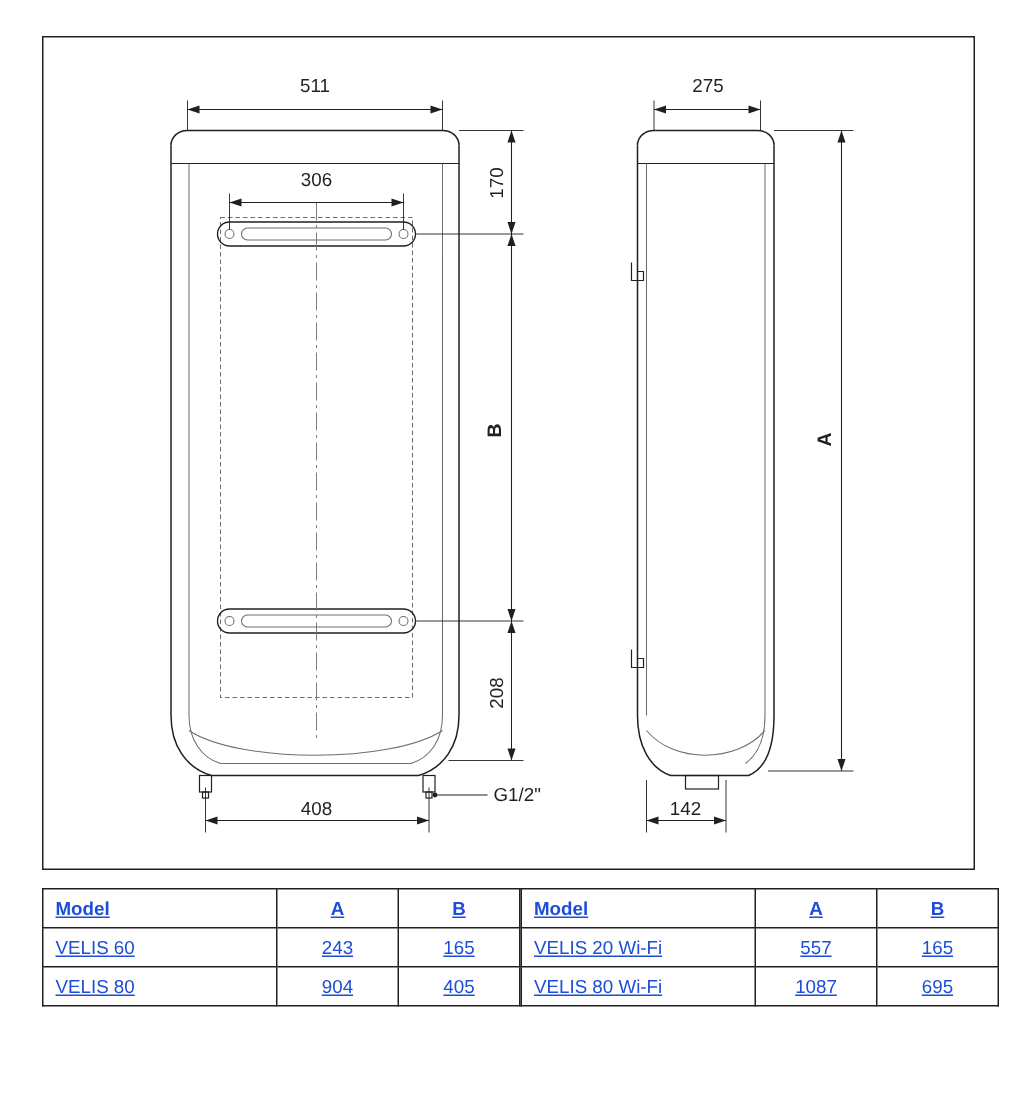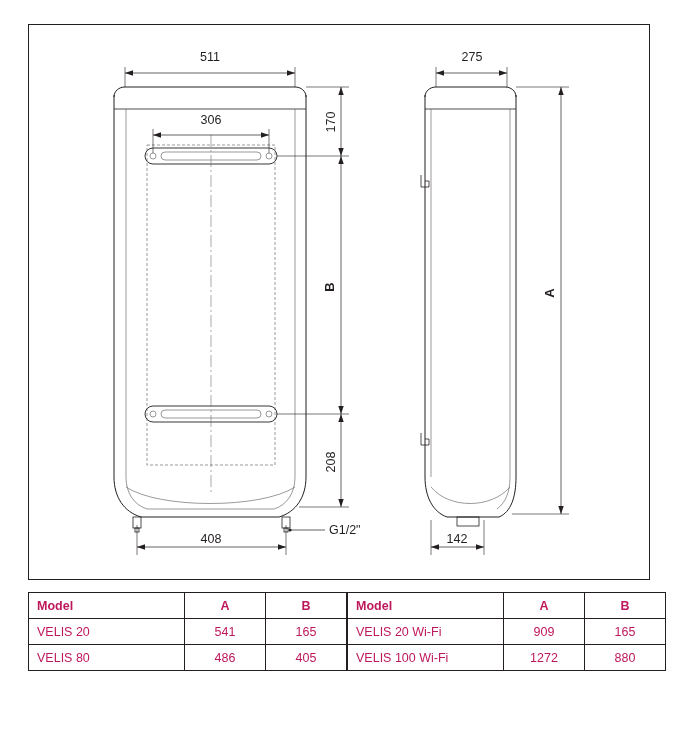--- a/index.html
+++ b/index.html
@@ -44,22 +44,23 @@
     left: 28px;
     top: 592px;
     width: 622px;
     display: flex;
     justify-content: space-between;
   }
   table.spec {
     border-collapse: collapse;
     width: 287px;
     font-size: 12.5px;
-    color: #be185d;
+    color: #1d4ed8;
     table-layout: fixed;
+    text-decoration: underline;
   }
   table.spec th, table.spec td {
     border: 1px solid #231f20;
     height: 25px;
     padding: 0 4px;
     font-weight: normal;
   }
   table.spec th {
     font-weight: bold;
     font-size: 12.5px;
@@ -243,48 +244,48 @@
     <table class="spec">
       <thead>
         <tr>
           <th class="col-model">Model</th>
           <th class="col-a">A</th>
           <th class="col-b">B</th>
         </tr>
       </thead>
       <tbody>
         <tr>
-          <td class="col-model">VELIS 20</td>
-          <td class="col-a">541</td>
+          <td class="col-model">VELIS 60</td>
+          <td class="col-a">243</td>
           <td class="col-b">165</td>
         </tr>
         <tr>
           <td class="col-model">VELIS 80</td>
-          <td class="col-a">486</td>
+          <td class="col-a">904</td>
           <td class="col-b">405</td>
         </tr>
       </tbody>
     </table>
 
     <table class="spec">
       <thead>
         <tr>
           <th class="col-model">Model</th>
           <th class="col-a">A</th>
           <th class="col-b">B</th>
         </tr>
       </thead>
       <tbody>
         <tr>
           <td class="col-model">VELIS 20 Wi-Fi</td>
-          <td class="col-a">909</td>
+          <td class="col-a">557</td>
           <td class="col-b">165</td>
         </tr>
         <tr>
-          <td class="col-model">VELIS 100 Wi-Fi</td>
-          <td class="col-a">1272</td>
-          <td class="col-b">880</td>
+          <td class="col-model">VELIS 80 Wi-Fi</td>
+          <td class="col-a">1087</td>
+          <td class="col-b">695</td>
         </tr>
       </tbody>
     </table>
 
   </div>
 </div>
 
 </body></html>

